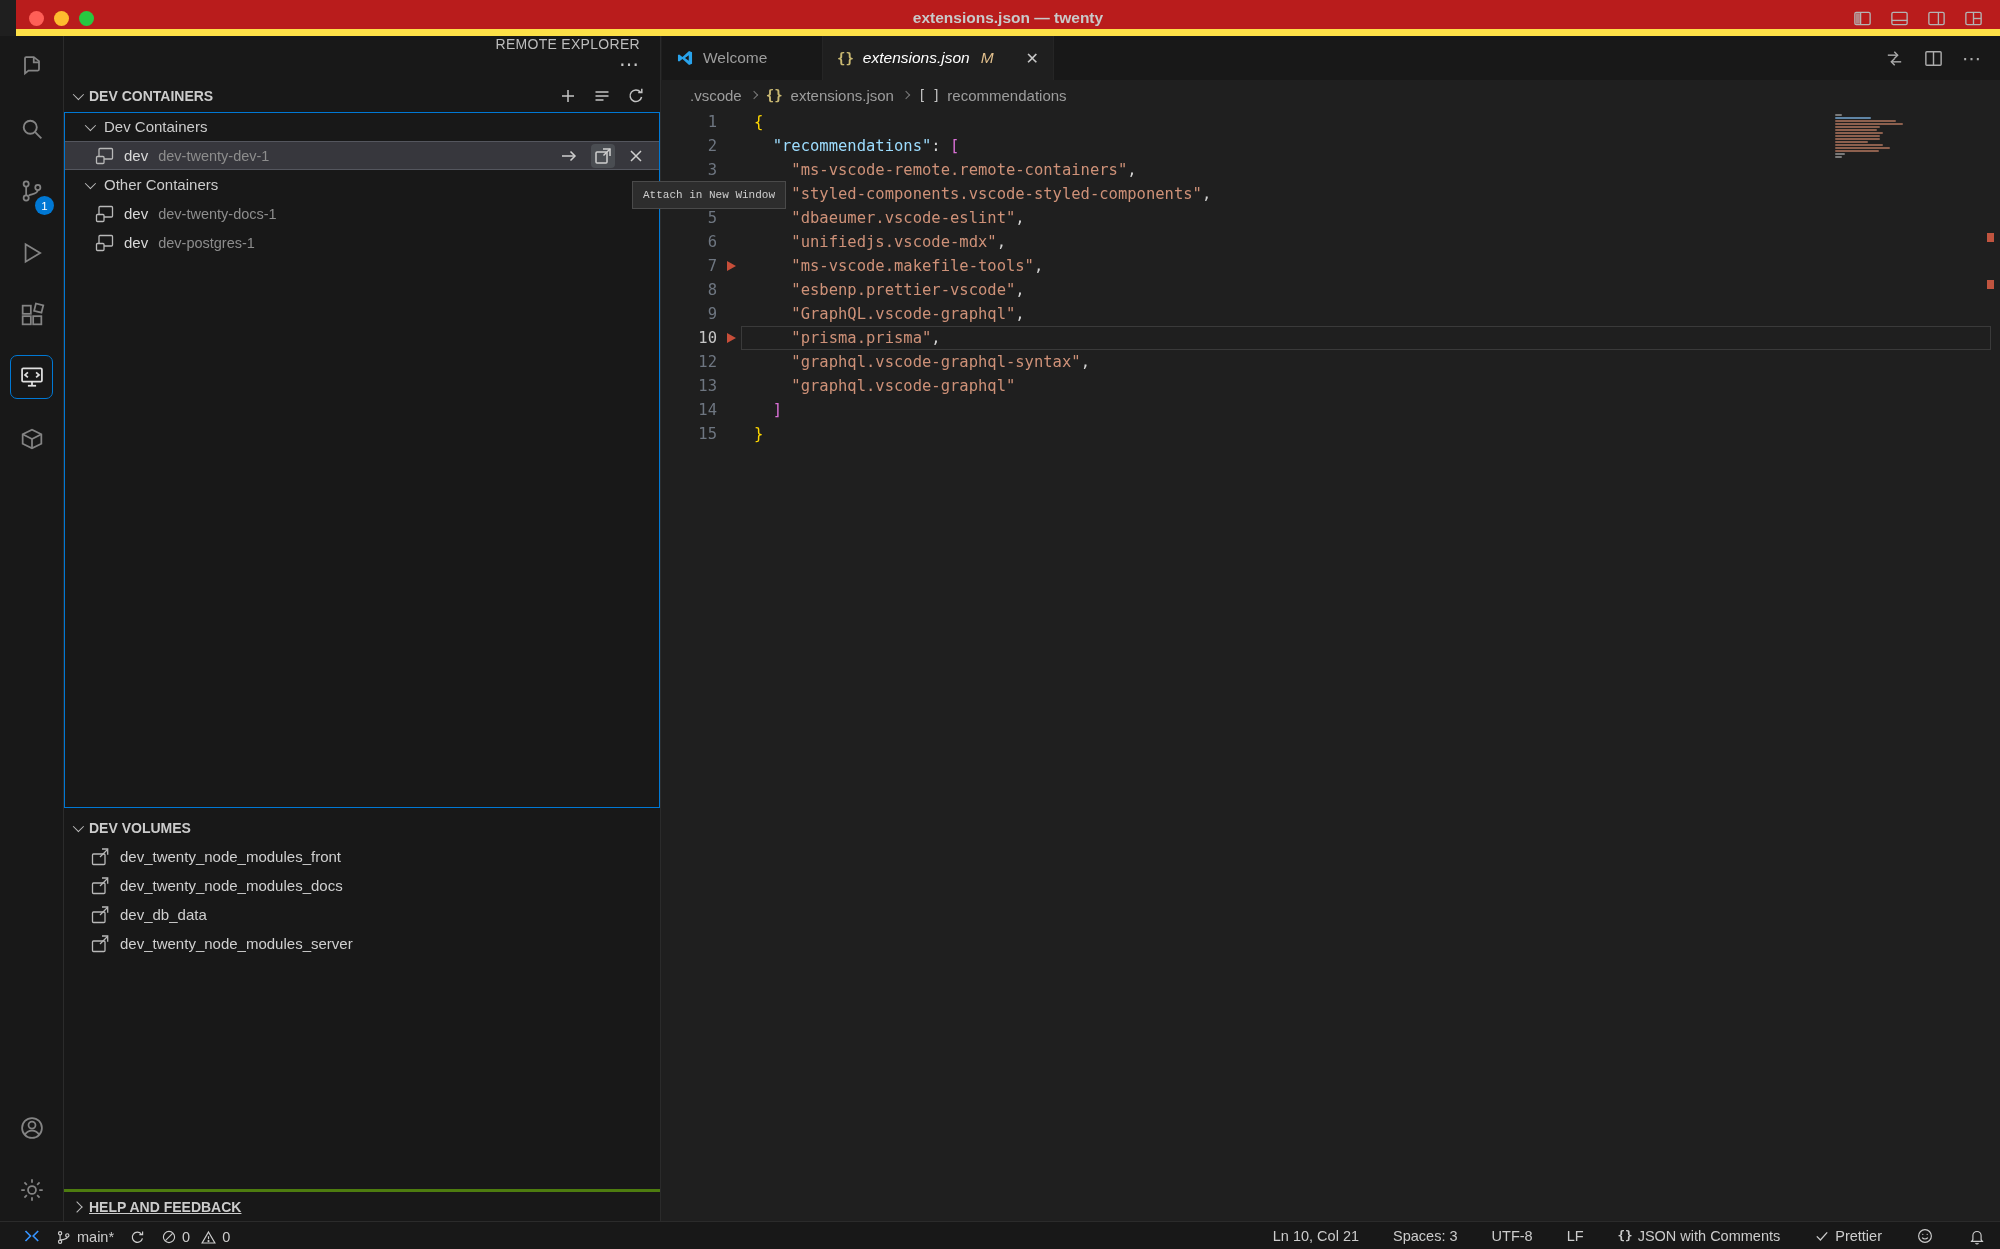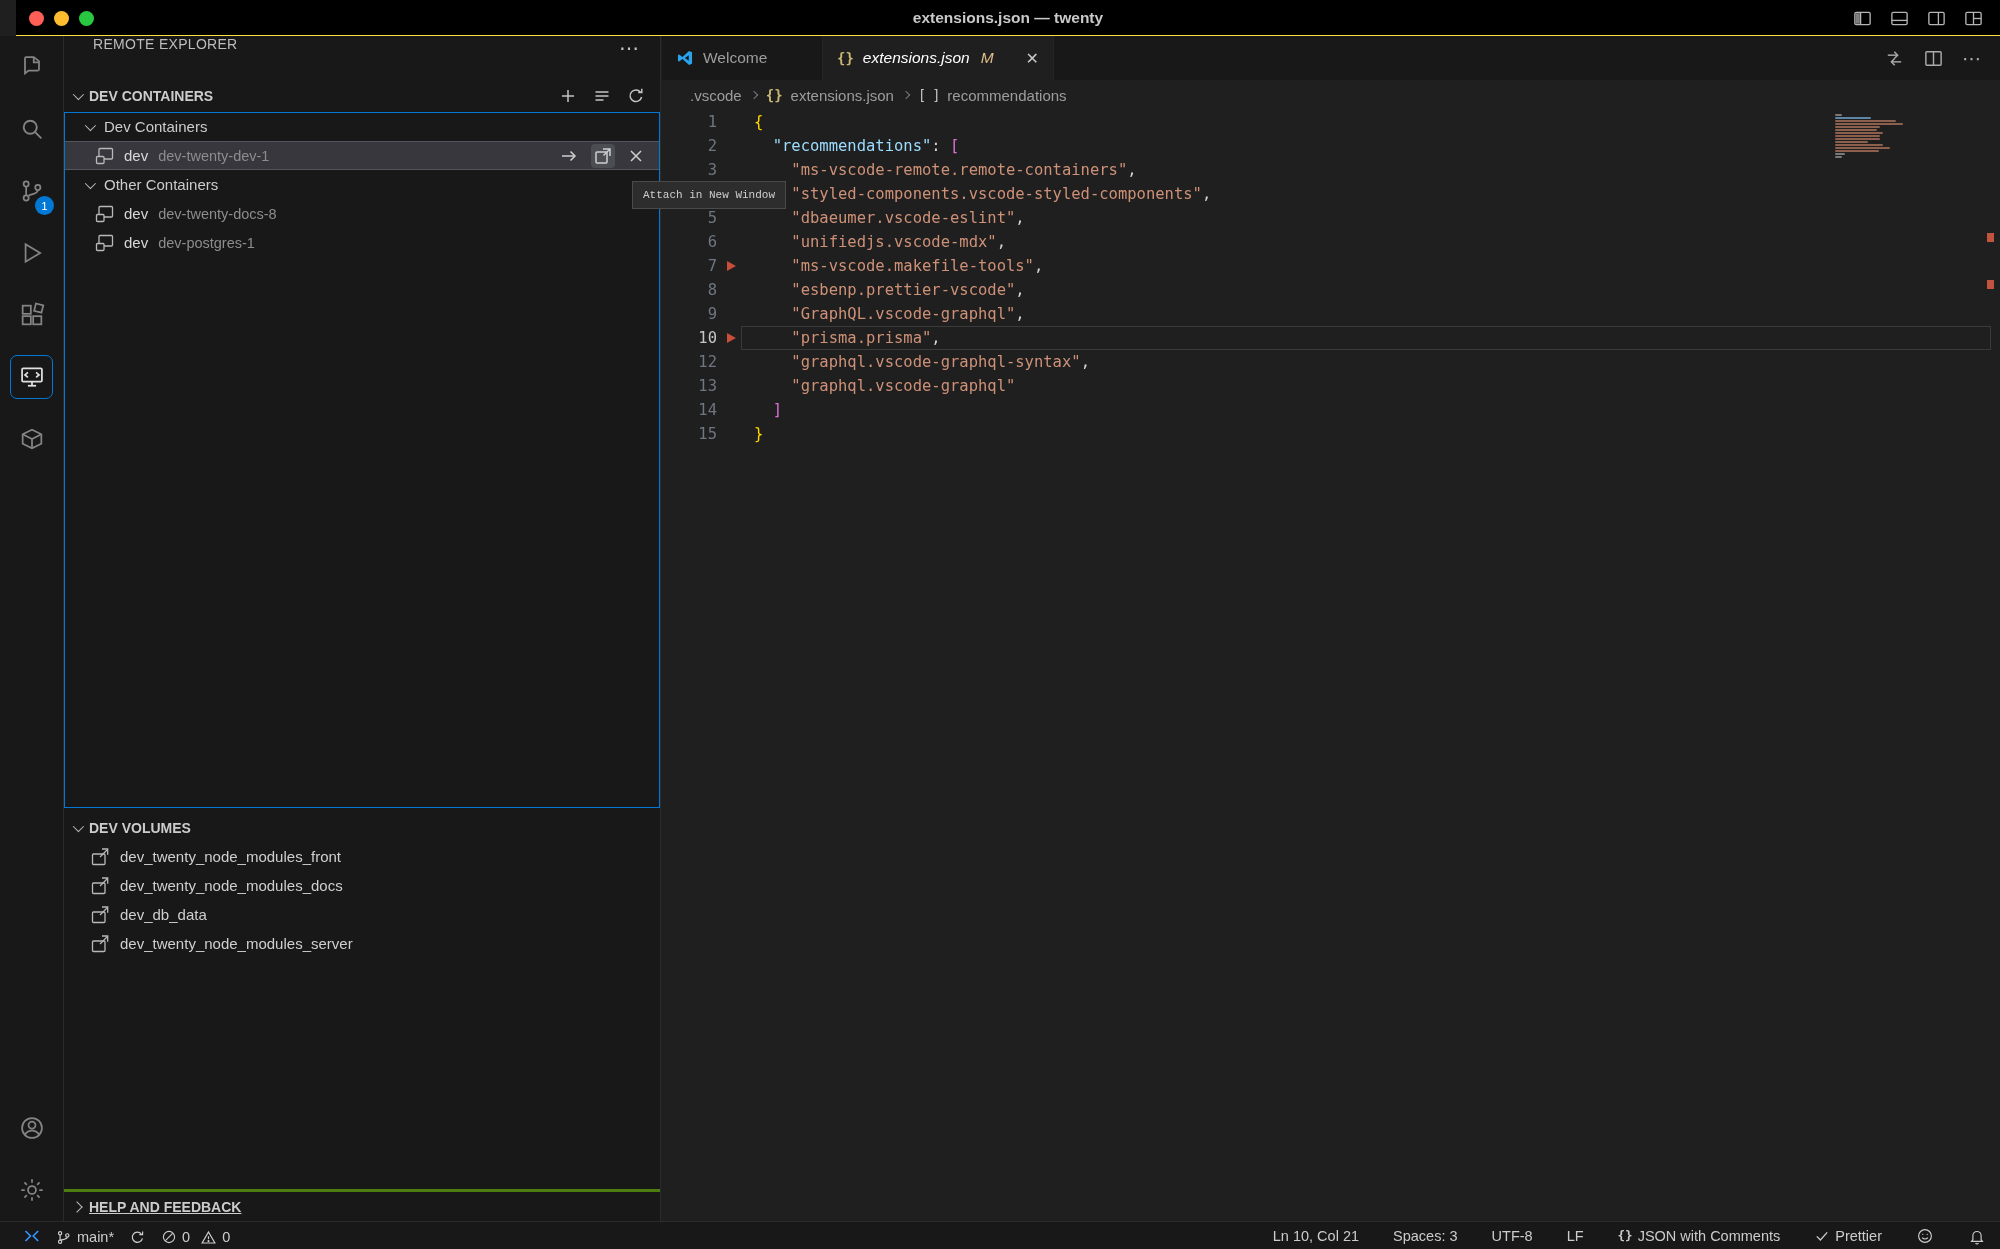--- a/index.html
+++ b/index.html
@@ -3,22 +3,22 @@
 <meta charset="utf-8">
 <style>
   *{margin:0;padding:0;box-sizing:border-box;}
   html,body{width:2000px;height:1249px;overflow:hidden;background:#1f1f1f;
     font-family:"Liberation Sans",sans-serif;color:#cccccc;}
   body{position:relative;}
   svg{display:block;}
   .icon{display:inline-flex;align-items:center;justify-content:center;color:inherit;}
 
   
-  .titlebar{position:absolute;top:0;left:16px;right:0;height:36px;background:#000000;
-    border-bottom:1px solid #fde047;}
+  .titlebar{position:absolute;top:0;left:16px;right:0;height:36px;background:#b91c1c;
+    border-bottom:7px solid #fde047;}
   .traffic{position:absolute;left:13px;top:0;height:36px;display:flex;align-items:center;gap:10px;}
   .tl{width:15px;height:15px;border-radius:50%;}
   .tl.red{background:#ff5f57}.tl.yellow{background:#febc2e}.tl.green{background:#28c840}
   .window-title{position:absolute;left:0;right:0;top:0;height:36px;display:flex;
     align-items:center;justify-content:center;font-size:15.5px;font-weight:600;color:#c9c9c9;}
   .layout-controls{position:absolute;right:16px;top:0;height:36px;display:flex;align-items:center;gap:16px;color:#b4b4b4;}
 
   
   .activitybar{position:absolute;left:0;top:36px;bottom:28px;width:64px;background:#181818;
     border-right:1px solid #2b2b2b;display:flex;flex-direction:column;align-items:stretch;}
@@ -26,22 +26,22 @@
   .abar-item.active{color:#e0e0e0;}
   .abar-item.active::after{content:'';position:absolute;left:10px;right:10px;top:9px;bottom:9px;
     border:1px solid #0078d4;border-radius:7px;}
   .abar-badge{position:absolute;right:9px;bottom:7px;min-width:19px;height:19px;border-radius:10px;
     background:#0078d4;color:#fff;font-size:11.5px;display:flex;align-items:center;justify-content:center;padding:0 4px;}
   .abar-spacer{flex:1;}
 
   
   .sidebar{position:absolute;left:64px;top:36px;bottom:28px;width:597px;background:#181818;
     border-right:1px solid #2b2b2b;font-size:15px;}
-  .sb-title{position:absolute;top:0;left:0;right:0;height:44px;display:flex;align-items:flex-start;
-    padding:0 20px 0 29px;color:#bdbdbd;font-size:14px;letter-spacing:.3px;}
+  .sb-title{position:absolute;top:0;left:0;right:0;height:44px;display:flex;align-items:flex-end;
+    padding:0 20px 0 29px;color:#bdbdbd;font-size:14px;letter-spacing:.3px;flex-direction:column;}
   .sb-title-dots{margin-left:auto;font-size:20px;color:#c5c5c5;letter-spacing:1px;}
   .sect-header{position:absolute;left:0;right:0;height:32px;display:flex;align-items:center;
     padding:0 14px 0 9px;font-weight:700;font-size:14px;color:#cccccc;}
   .sect-header .chev{margin-right:8px;}
   .sect-actions{margin-left:auto;display:flex;align-items:center;gap:14px;color:#c3c3c3;}
   .chev{display:inline-block;width:8px;height:8px;border-right:1.6px solid #bcbcbc;border-bottom:1.6px solid #bcbcbc;}
   .chev.down{transform:rotate(45deg) translateY(-2px);}
   .chev.right{transform:rotate(-45deg);}
   .tree{position:absolute;top:76px;left:0;right:0;}
   .focus-box{position:absolute;top:76px;height:696px;left:0;right:0;border:1px solid #0078d4;
@@ -304,21 +304,21 @@
       <span>Other Containers</span>
     </div>
     <div class="tree-row item-row">
       <span class="tree-icon icon">
         <svg width="22" height="22" viewBox="0 0 22 22" fill="none" stroke="currentColor" stroke-width="1.3">
             <rect x="5" y="3.5" width="13.5" height="10.5" rx="1"></rect>
             <rect x="2.5" y="11.5" width="7.5" height="7" rx="1" fill="#181818"></rect>
           </svg>
       </span>
       <span class="item-name">dev</span>
-      <span class="item-desc">dev-twenty-docs-8</span>
+      <span class="item-desc">dev-twenty-docs-1</span>
     </div>
     <div class="tree-row item-row">
       <span class="tree-icon icon">
         <svg width="22" height="22" viewBox="0 0 22 22" fill="none" stroke="currentColor" stroke-width="1.3">
             <rect x="5" y="3.5" width="13.5" height="10.5" rx="1"></rect>
             <rect x="2.5" y="11.5" width="7.5" height="7" rx="1" fill="#181818"></rect>
           </svg>
       </span>
       <span class="item-name">dev</span>
       <span class="item-desc">dev-postgres-1</span>

